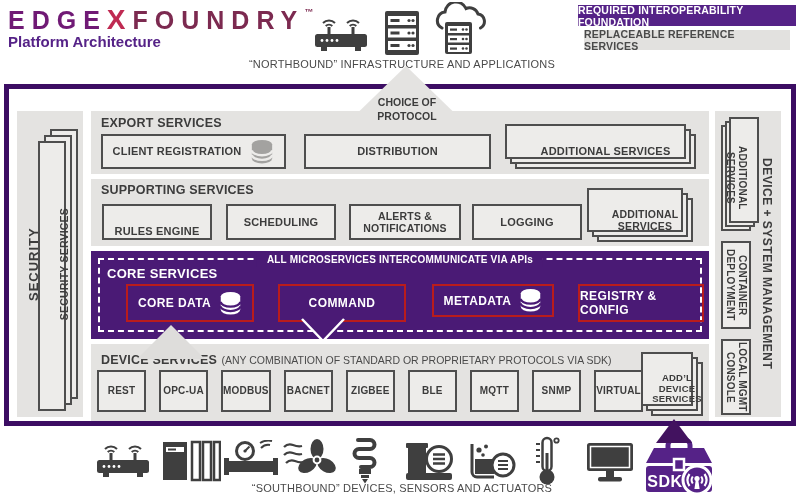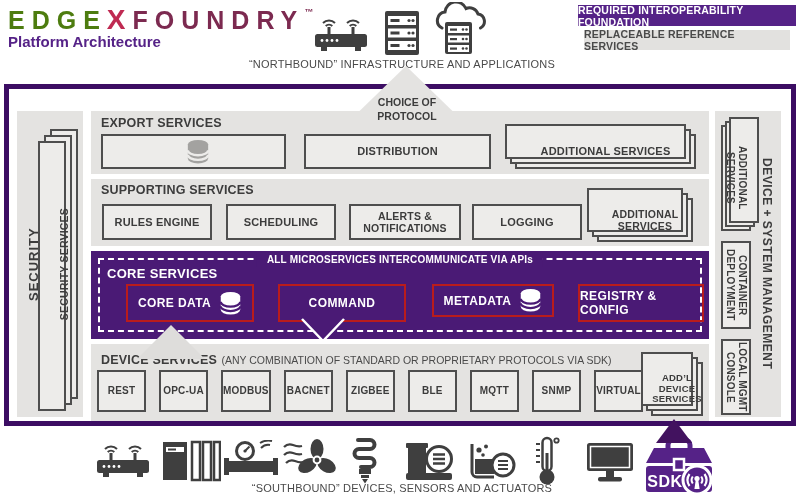--- a/index.html
+++ b/index.html
@@ -24,21 +24,21 @@
   svg{display:block;}
   .ic{fill:#3f3f3f;stroke:none;}
   .ln{stroke:#3f3f3f;fill:none;}
 </style>
 </head>
 <body>
 
 <div id="stage">
 
   <div class="abs" style="left:8px;top:4px;white-space:nowrap;">
-    <span style="font-size:25px;font-weight:bold;letter-spacing:7px;color:#4d7c0f;">EDGE</span><span style="font-size:28px;font-weight:bold;color:#bf2a52;letter-spacing:7px;">X</span><span style="font-size:25px;font-weight:bold;letter-spacing:7px;color:#7c2a50;">FOUNDRY</span><span style="font-size:9px;font-weight:bold;color:#7c2a50;vertical-align:14px;">™</span>
+    <span style="font-size:25px;font-weight:bold;letter-spacing:7px;color:#701a75;">EDGE</span><span style="font-size:28px;font-weight:bold;color:#bf2a52;letter-spacing:7px;">X</span><span style="font-size:25px;font-weight:bold;letter-spacing:7px;color:#7c2a50;">FOUNDRY</span><span style="font-size:9px;font-weight:bold;color:#7c2a50;vertical-align:14px;">™</span>
   </div>
   <div class="abs" style="left:8px;top:33px;font-size:15px;font-weight:bold;color:#552287;">Platform Architecture</div>
 
   <svg class="abs" style="left:313px;top:16px;" width="56" height="38" viewBox="0 0 56 38">
     <path class="ln" d="M10,7 a8.5,8.5 0 0 1 12,0" stroke-width="2"></path>
     <path class="ln" d="M12.7,10 a4.8,4.8 0 0 1 6.6,0" stroke-width="2"></path>
     <path class="ln" d="M34,7 a8.5,8.5 0 0 1 12,0" stroke-width="2"></path>
     <path class="ln" d="M36.7,10 a4.8,4.8 0 0 1 6.6,0" stroke-width="2"></path>
     <path class="ln" d="M16,11 V19 M40,11 V19" stroke-width="3"></path>
     <rect class="ic" x="2" y="18" width="52" height="13" rx="2.5"></rect>
@@ -91,38 +91,39 @@
     <div class="abs panel" style="left:8px;top:22px;width:66px;height:306px;">
       <div class="abs vup" style="left:2px;top:0;height:100%;width:28px;display:flex;align-items:center;justify-content:center;font-weight:bold;font-size:13px;letter-spacing:1px;">SECURITY</div>
       <div class="abs wbox stack stack-dl" style="left:33px;top:18px;width:28px;height:270px;font-size:10.5px;">
         <span class="vup">SECURITY SERVICES</span>
       </div>
     </div>
 
     <div class="abs panel" style="left:82px;top:22px;width:618px;height:63px;">
       <div class="abs sec-title" style="left:10px;top:5px;">EXPORT SERVICES</div>
       <div class="abs wbox" style="left:10px;top:23px;width:185px;height:35px;">
+        <span>CLIENT REGISTRATION</span>
         <svg width="24" height="26" viewBox="0 0 26 28" style="margin-left:9px;">
           <ellipse cx="13" cy="6" rx="11" ry="5" fill="#a3a2a0"></ellipse>
           <path d="M2,6 V21 a11,5.5 0 0 0 22,0 V6" fill="#a3a2a0"></path>
           <path d="M2,12 a11,5.5 0 0 0 22,0" stroke="#edecea" stroke-width="2.5" fill="none"></path>
           <path d="M2,17 a11,5.5 0 0 0 22,0" stroke="#edecea" stroke-width="2.5" fill="none"></path>
         </svg>
       </div>
       <div class="abs wbox" style="left:213px;top:23px;width:187px;height:35px;">
         <span>DISTRIBUTION</span>
       </div>
       <div class="abs wbox stack stack-ul" style="left:424px;top:23px;width:181px;height:35px;">
         <span>ADDITIONAL SERVICES</span>
       </div>
     </div>
 
     <div class="abs panel" style="left:82px;top:90px;width:618px;height:67px;">
       <div class="abs sec-title" style="left:10px;top:4px;">SUPPORTING SERVICES</div>
-      <div class="abs wbox" style="left:11px;top:25px;width:110px;height:36px;">
+      <div class="abs wbox" style="left:11px;top:25px;width:110px;height:36px;align-items:flex-end;">
           <span>RULES ENGINE</span>
         </div>
       <div class="abs wbox" style="left:135px;top:25px;width:110px;height:36px;">
           <span>SCHEDULING</span>
         </div>
       <div class="abs wbox" style="left:258px;top:25px;width:112px;height:36px;font-size:10.5px;padding:0 6px;">
           <span>ALERTS &amp; NOTIFICATIONS</span>
         </div>
       <div class="abs wbox" style="left:381px;top:25px;width:110px;height:36px;">
           <span>LOGGING</span>

